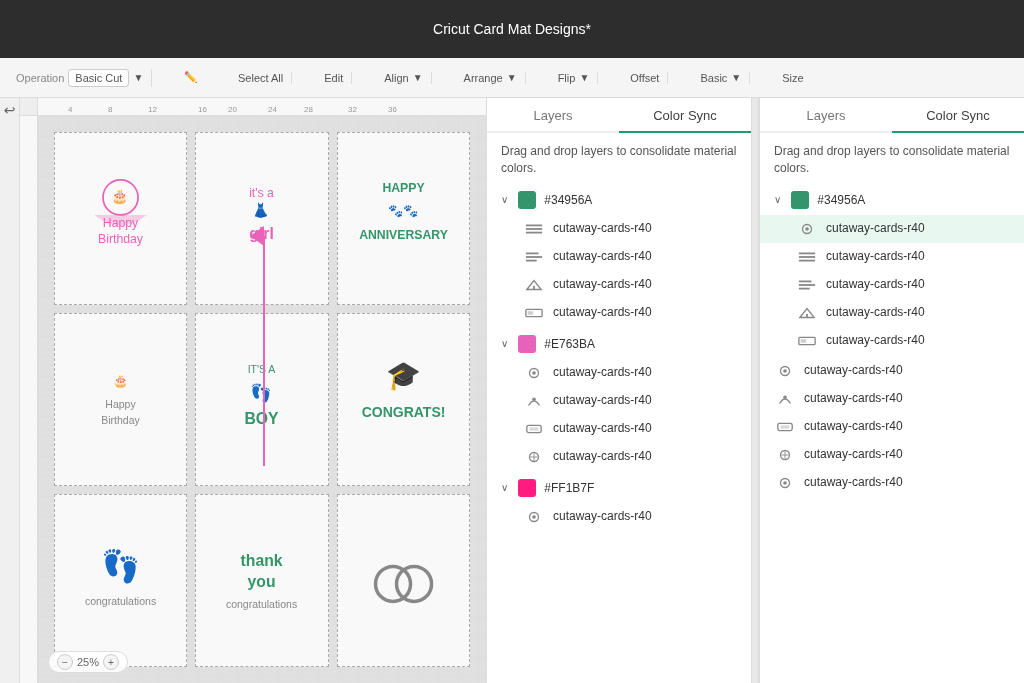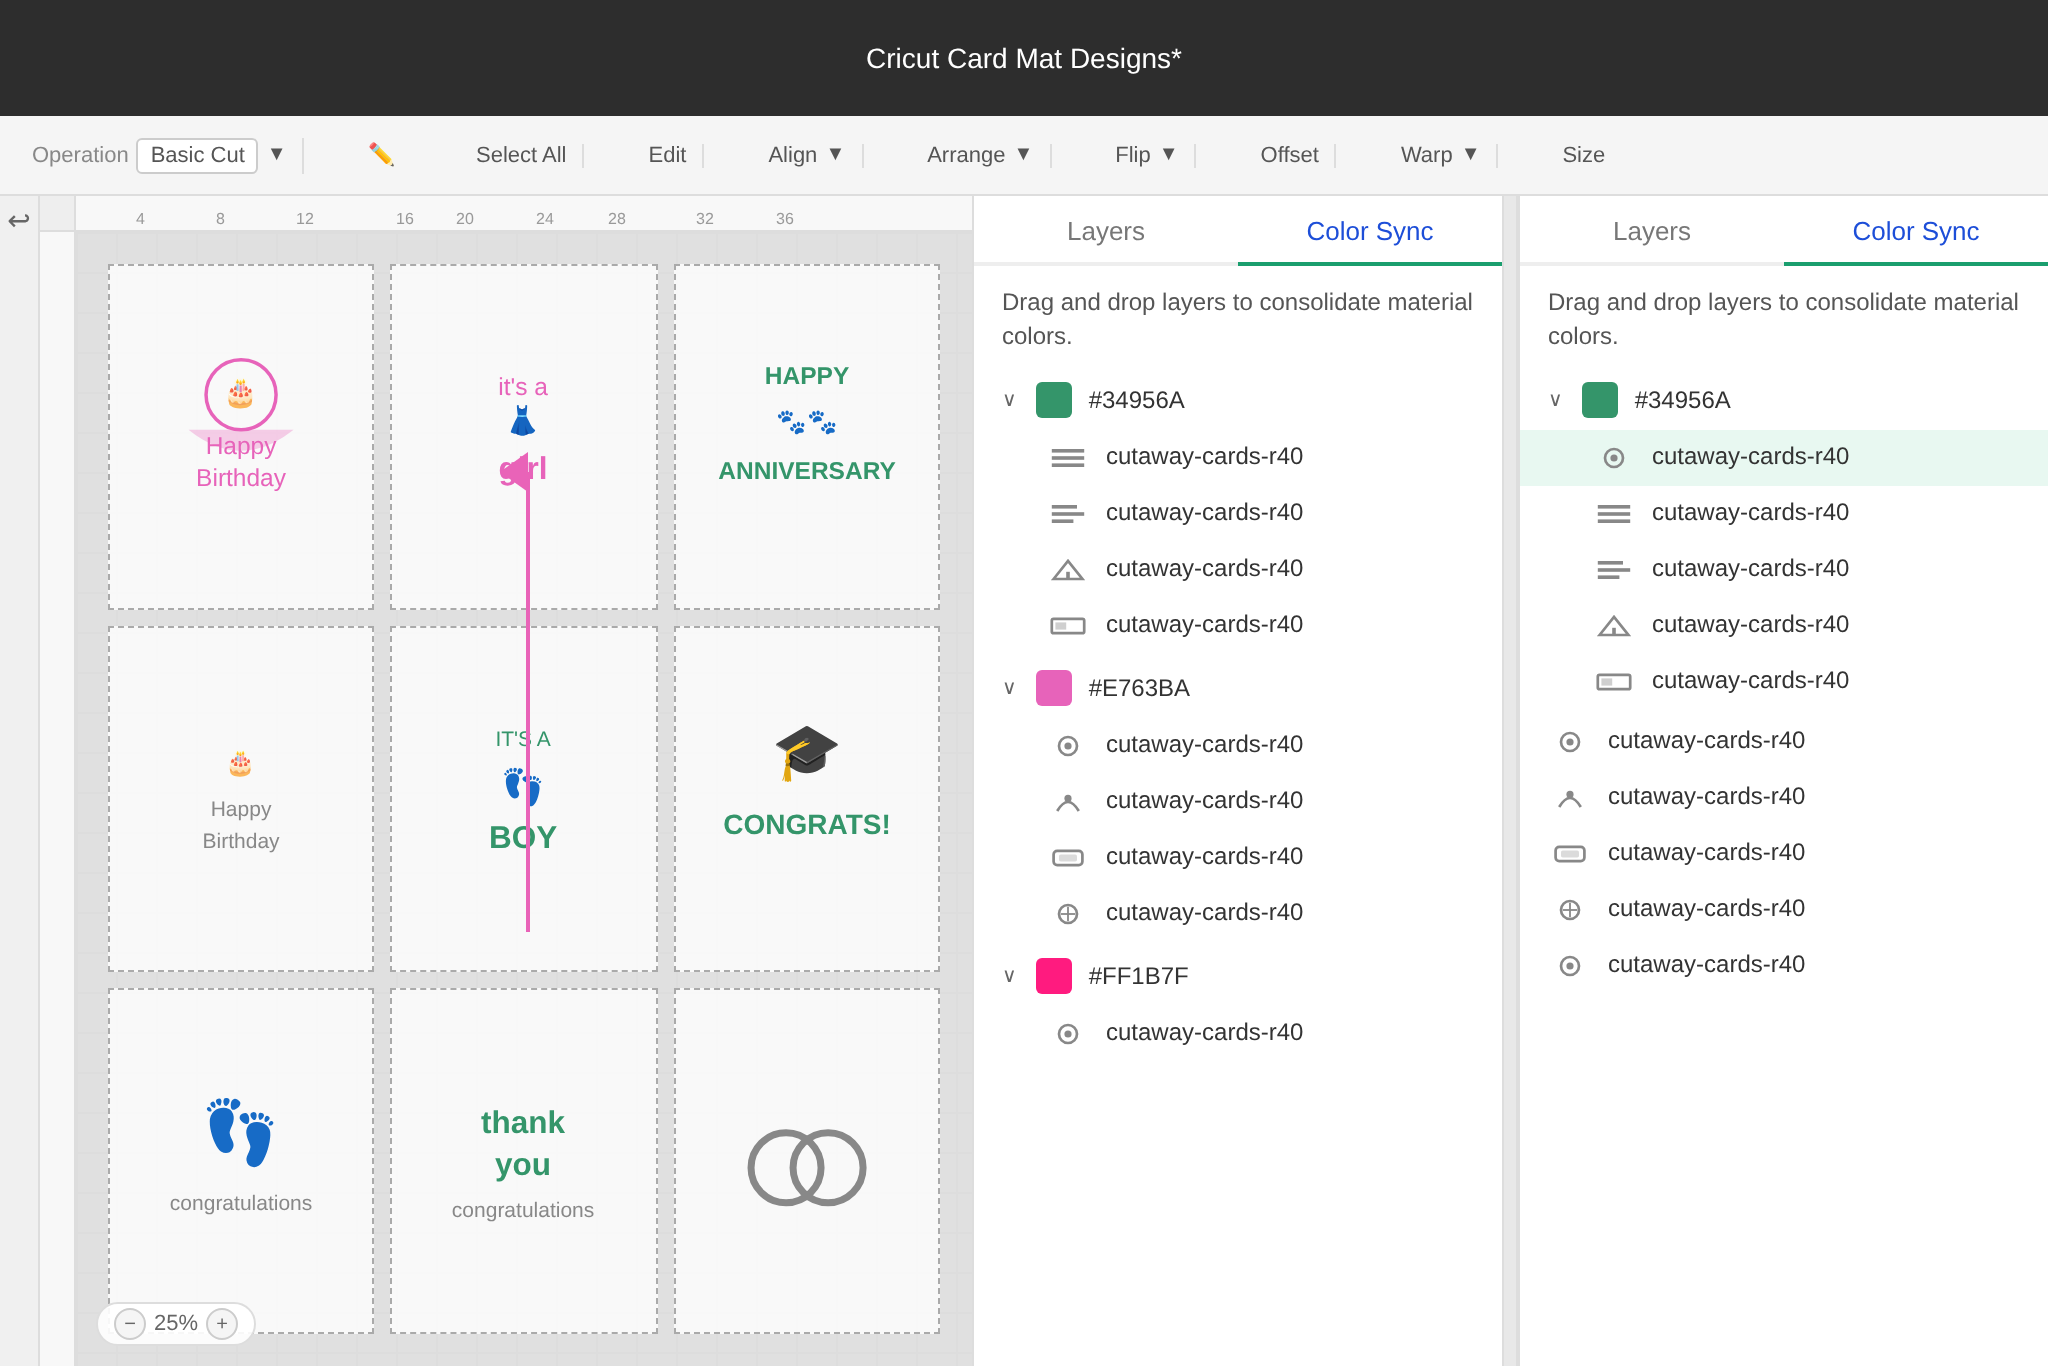--- a/index.html
+++ b/index.html
@@ -25,21 +25,21 @@
     .canvas-content { position: absolute; inset: 0; display: grid; grid-template-columns: repeat(3, 1fr); grid-template-rows: repeat(3, 1fr); gap: 8px; padding: 16px; }
     .card-item { border: 1px dashed #aaa; display: flex; align-items: center; justify-content: center; font-size: 10px; color: #555; background: rgba(255,255,255,0.8); }
     .card-item svg { width: 80%; height: 80%; }
     .zoom-indicator { position: absolute; bottom: 8px; left: 8px; display: flex; align-items: center; gap: 4px; font-size: 11px; color: #666; background: rgba(255,255,255,0.9); border: 1px solid #ddd; border-radius: 12px; padding: 2px 8px; }
     .zoom-btn { width: 16px; height: 16px; border-radius: 50%; border: 1px solid #ccc; background: #f5f5f5; cursor: pointer; display: flex; align-items: center; justify-content: center; font-size: 10px; }
 
     
     .panel { width: 265px; background: #fff; border-left: 1px solid #ddd; display: flex; flex-direction: column; overflow: hidden; flex-shrink: 0; }
     .panel-tabs { display: flex; border-bottom: 2px solid #eee; flex-shrink: 0; }
     .panel-tab { flex: 1; text-align: center; padding: 10px 0 8px; font-size: 13px; color: #777; cursor: pointer; border-bottom: 2px solid transparent; margin-bottom: -2px; }
-    .panel-tab.active { color: #1d4ed8; border-bottom-color: #1a9e6e; font-weight: 500; }
+    .panel-tab.active { color: #404040; border-bottom-color: #1a9e6e; font-weight: 500; }
     .panel-subtitle { padding: 10px 14px 8px; font-size: 12px; color: #555; line-height: 1.4; flex-shrink: 0; }
     .panel-content { flex: 1; overflow-y: auto; }
     .panel-content::-webkit-scrollbar { width: 4px; }
     .panel-content::-webkit-scrollbar-thumb { background: #ccc; border-radius: 2px; }
 
     
     .color-group { margin-bottom: 2px; }
     .color-group-header { display: flex; align-items: center; gap: 8px; padding: 6px 14px; font-size: 12px; font-weight: 500; color: #333; cursor: pointer; }
     .color-swatch { width: 18px; height: 18px; border-radius: 3px; flex-shrink: 0; }
     .chevron { font-size: 10px; color: #666; margin-right: 2px; }
@@ -82,21 +82,21 @@
     <span style="font-size:10px;">▼</span>
   </div>
   <div class="toolbar-group">
     <span>Flip</span>
     <span style="font-size:10px;">▼</span>
   </div>
   <div class="toolbar-group">
     <span>Offset</span>
   </div>
   <div class="toolbar-group">
-    <span>Warp</span>
+    <span>Basic</span>
     <span style="font-size:10px;">▼</span>
   </div>
   <div class="toolbar-group" style="border-right:none;">
     <span>Size</span>
   </div>
 </div>
 
 <div id="main">
 
   <div id="left-sidebar">

